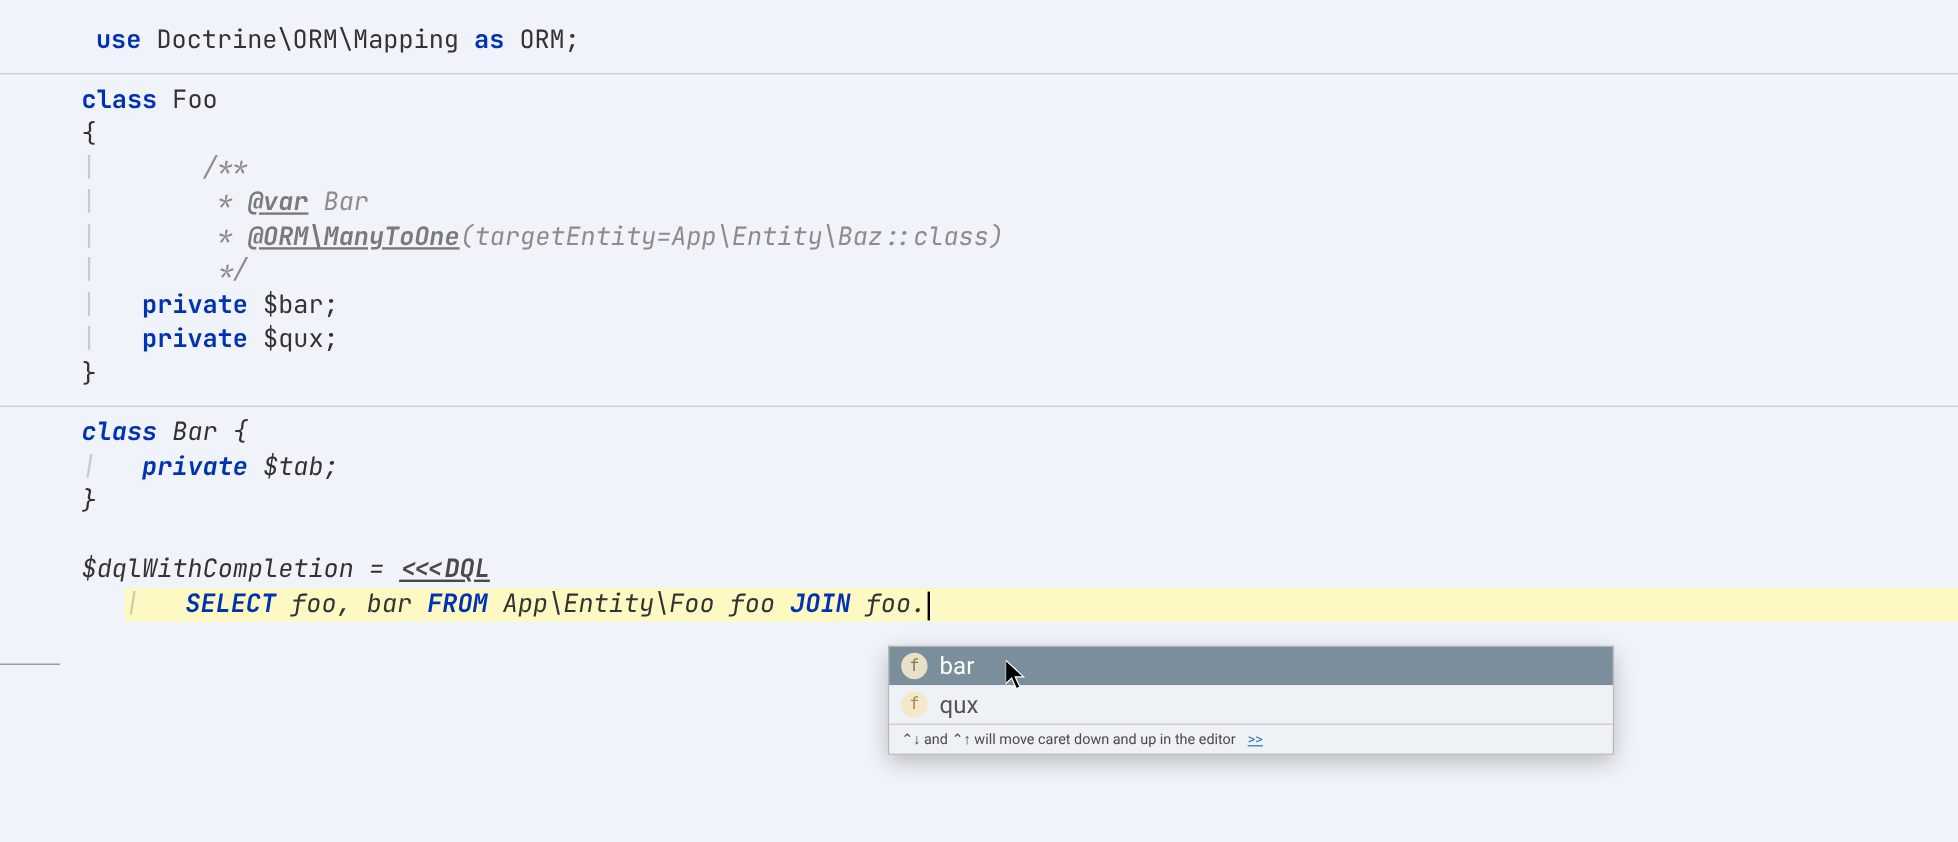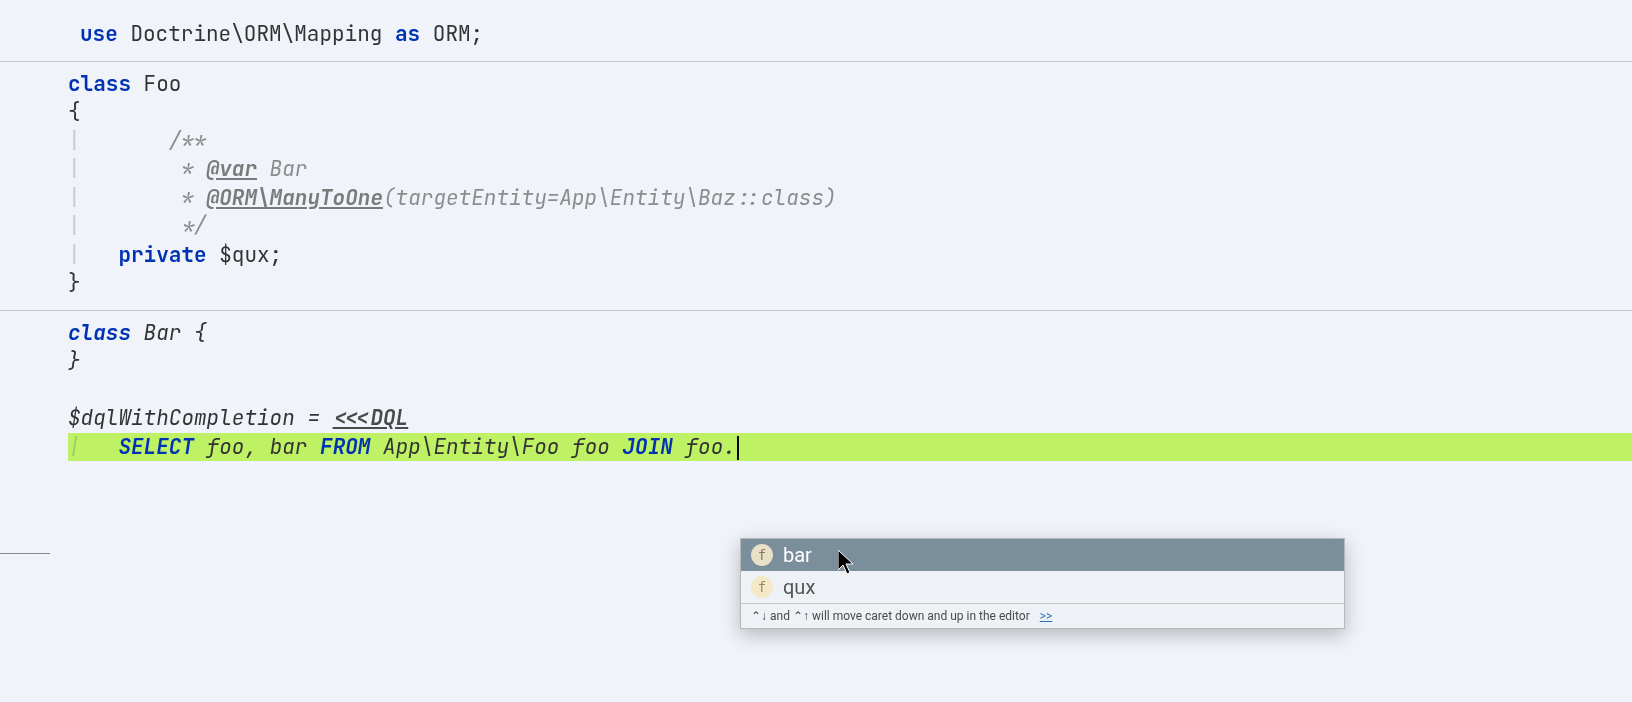--- a/index.html
+++ b/index.html
@@ -17,21 +17,21 @@
       line-height: 28.5px;
       position: relative;
     }
     .line { white-space: pre; }
     .kw { color: #0033b3; font-weight: bold; }
     .pl { color: #333; }
     .comment { color: #8c8c8c; font-style: italic; }
     .ann { color: #7a7a7a; font-weight: bold; font-style: italic; text-decoration: underline; }
     .heredoc { color: #4a4a4a; font-weight: bold; text-decoration: underline; }
     .str-kw { color: #0033b3; font-weight: bold; }
-    .highlight-line { background: #bef264; }
+    .highlight-line { background: #fef9c3; margin-left: 36px; }
     .heredoc-end { text-decoration-line: underline; text-decoration-style: wavy; text-decoration-color: #d94f4f; }
     hr.sep {
       border: none;
       border-top: 1px solid #c7c7c7;
       margin: 0;
     }
     .indent-guide { color: rgba(120,120,120,0.35); }
     .caret {
       display: inline-block;
       width: 2px;
@@ -112,28 +112,30 @@
 
 <hr class="sep">
 
 <div class="code-area section s2">
   <div class="line"><span class="kw">class</span><span class="pl"> Foo</span></div>
   <div class="line pl">{</div>
   <div class="line"><span class="indent-guide">|   </span><span class="comment">    /**</span></div>
   <div class="line"><span class="indent-guide">|   </span><span class="comment">     * </span><span class="comment ann">@var</span><span class="comment"> Bar</span></div>
   <div class="line"><span class="indent-guide">|   </span><span class="comment">     * </span><span class="comment ann">@ORM\ManyToOne</span><span class="comment">(targetEntity=App\Entity\Baz::class)</span></div>
   <div class="line"><span class="indent-guide">|   </span><span class="comment">     */</span></div>
+  <div class="line"><span class="indent-guide">|   </span><span class="kw">private</span><span class="pl"> $bar;</span></div>
   <div class="line"><span class="indent-guide">|   </span><span class="kw">private</span><span class="pl"> $qux;</span></div>
   <div class="line pl">}</div>
 </div>
 
 <hr class="sep">
 
 <div class="code-area section s3">
   <div class="line"><span class="kw">class</span><span class="pl"> Bar {</span></div>
+  <div class="line"><span class="indent-guide">|   </span><span class="kw">private</span><span class="pl"> $tab;</span></div>
   <div class="line pl">}</div>
   <div class="line">&nbsp;</div>
   <div class="line"><span class="pl">$dqlWithCompletion = </span><span class="heredoc">&lt;&lt;&lt;DQL</span></div>
   <div class="line highlight-line"><span class="indent-guide">|</span>   <span class="str-kw">SELECT</span><span class="pl"> foo, bar </span><span class="str-kw">FROM</span><span class="pl"> App\Entity\Foo foo </span><span class="str-kw">JOIN</span><span class="pl"> foo.</span><span class="caret"></span></div>
 </div>
 
 <div class="left-gutter-line"></div>
 
 <div class="completion-popup">
   <div class="completion-item selected">

